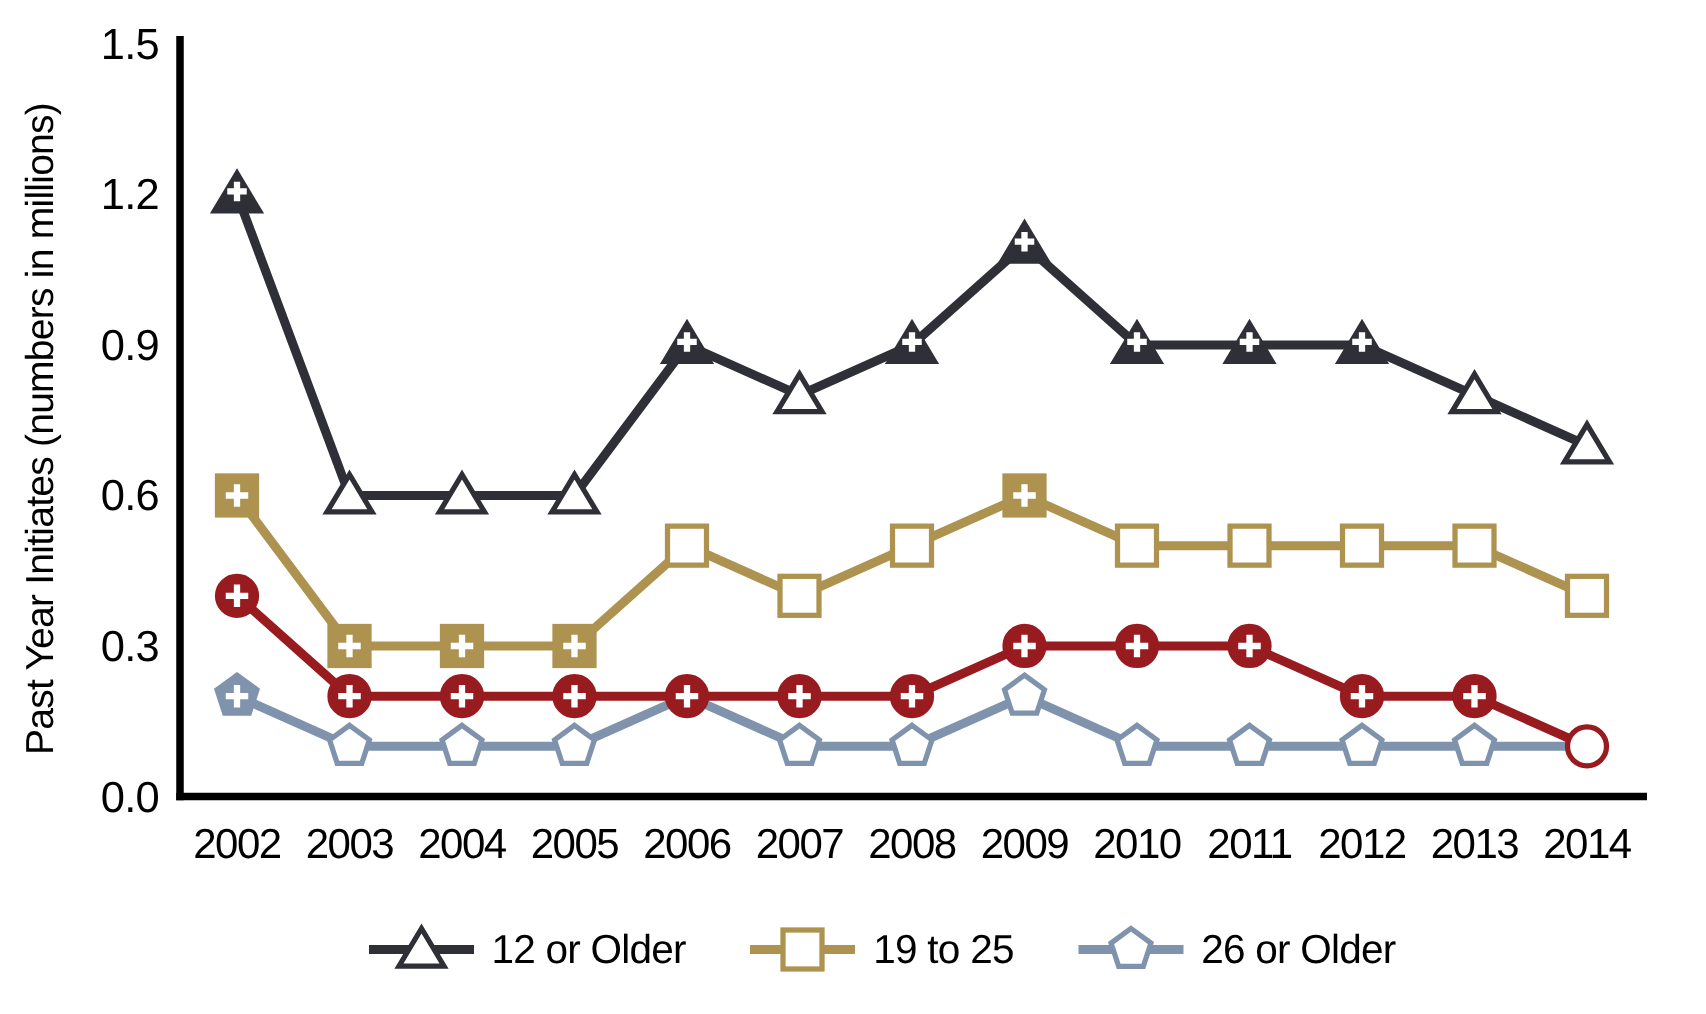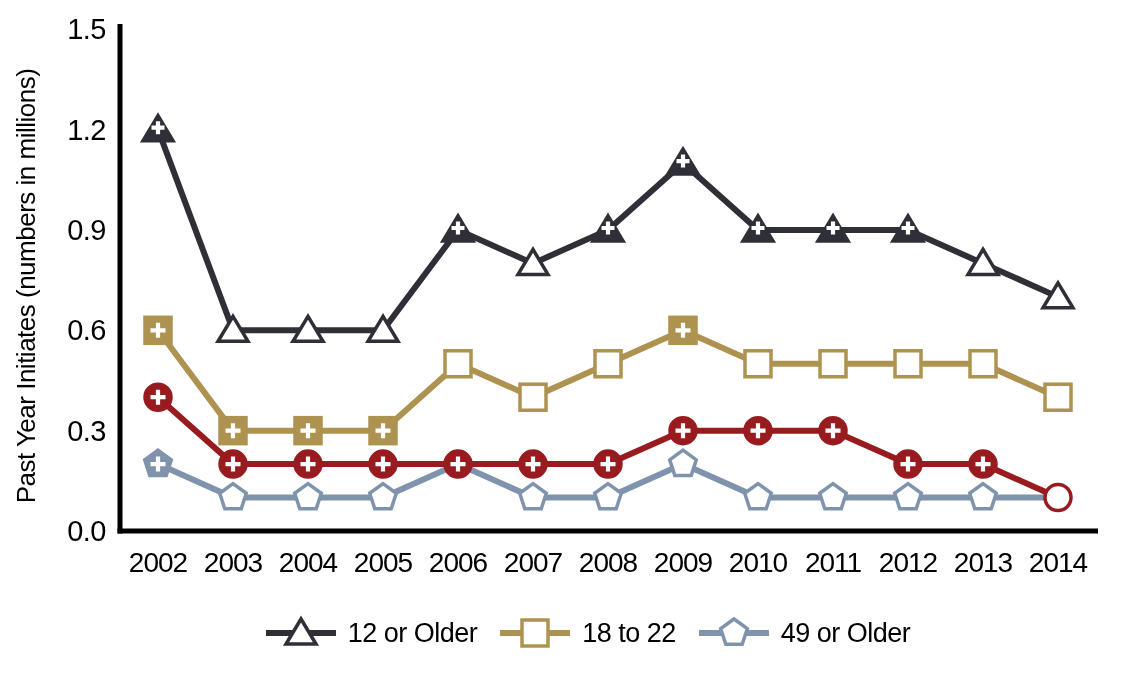--- a/index.html
+++ b/index.html
@@ -6,21 +6,21 @@
   body{width:1137px;height:676px;font-family:"Liberation Sans",sans-serif;color:#000;}
   .figure{position:relative;width:1137px;height:676px;background:#fff;overflow:hidden;}
   #plot{position:absolute;left:0;top:0;}
   .y-axis-title{
     position:absolute;left:-272px;top:269px;width:600px;height:34px;
     transform:rotate(-90deg);text-align:center;
     font-size:26px;letter-spacing:-0.5px;white-space:nowrap;
   }
   .legend{
     position:absolute;left:0;top:611px;width:1137px;height:44px;
-    display:flex;justify-content:center;align-items:center;gap:20px;
+    display:flex;justify-content:center;align-items:center;gap:40px;
     padding-left:36px;box-sizing:border-box;
   }
   .legend-item{display:flex;align-items:center;gap:9px;}
   .legend-label{font-size:27px;letter-spacing:-0.5px;white-space:nowrap;}
   svg text{font-family:"Liberation Sans",sans-serif;}
 </style>
 </head>
 <body>
 
 <div class="figure">
@@ -133,23 +133,23 @@
           <line x1="3" y1="19" x2="73" y2="19" stroke="#2f2f38" stroke-width="6"></line>
           <path d="M 38 5 L 53 30 L 23 30 Z" fill="#ffffff" stroke="#2f2f38" stroke-width="3.5"></path>
         </svg>
         <span class="legend-label">12 or Older</span>
       </div>
       <div class="legend-item">
         <svg width="76" height="38">
           <line x1="3" y1="19" x2="73" y2="19" stroke="#ae9350" stroke-width="6"></line>
           <rect x="25" y="6" width="26" height="26" fill="#ffffff" stroke="#ae9350" stroke-width="3.5"></rect>
         </svg>
-        <span class="legend-label">18 to 22</span>
+        <span class="legend-label">19 to 25</span>
       </div>
       <div class="legend-item">
         <svg width="76" height="38">
           <line x1="3" y1="19" x2="73" y2="19" stroke="#8093ad" stroke-width="6"></line>
           <polygon points="38,5 51.3,14.7 46.2,30.3 29.8,30.3 24.7,14.7" fill="#ffffff" stroke="#8093ad" stroke-width="3.5"></polygon>
         </svg>
-        <span class="legend-label">49 or Older</span>
+        <span class="legend-label">26 or Older</span>
       </div>
     </div>
 </div>
 
 </body></html>

